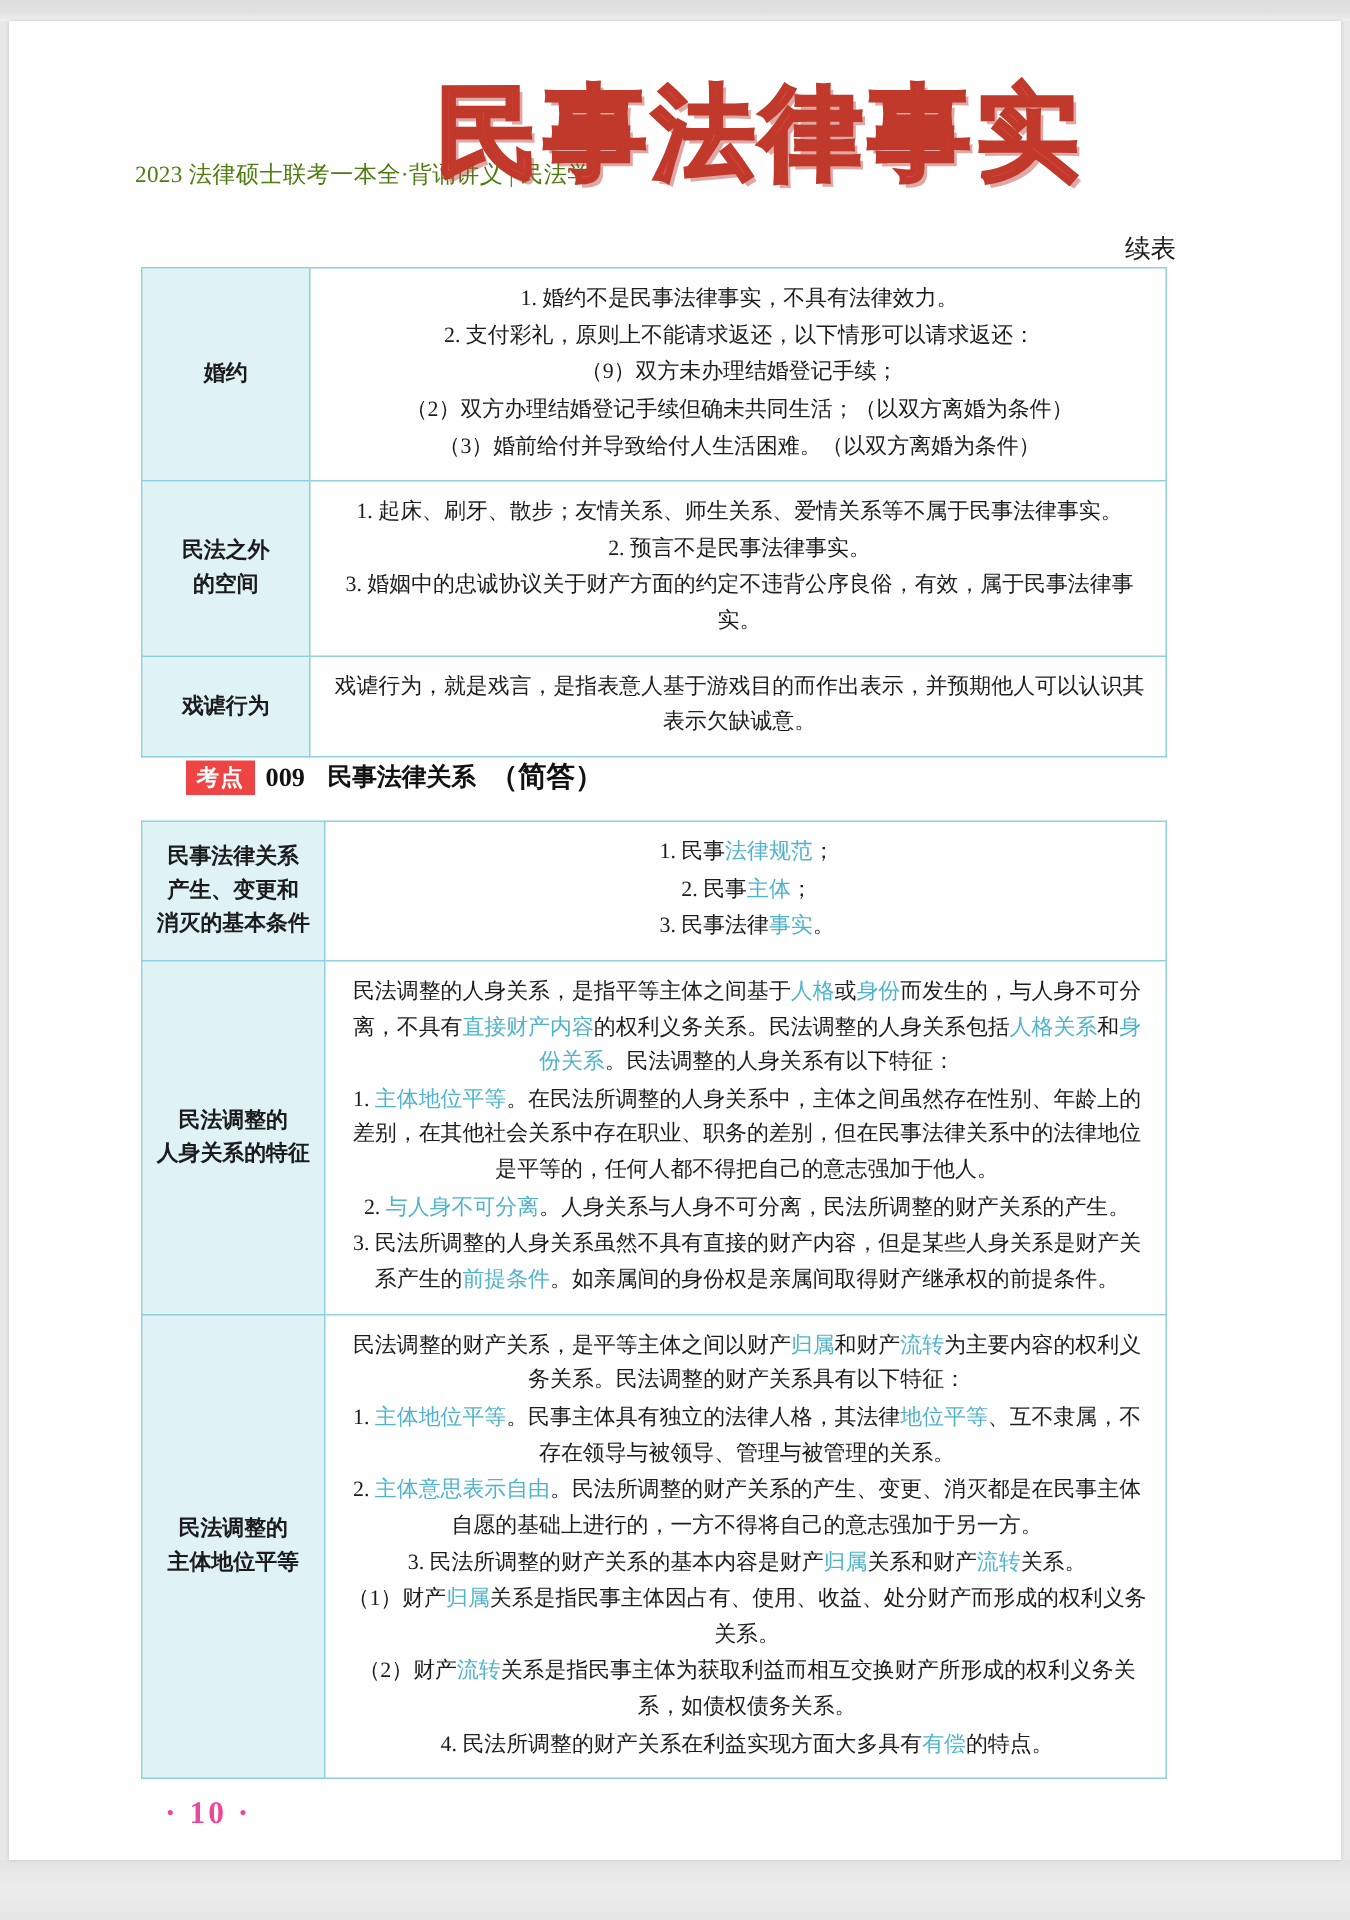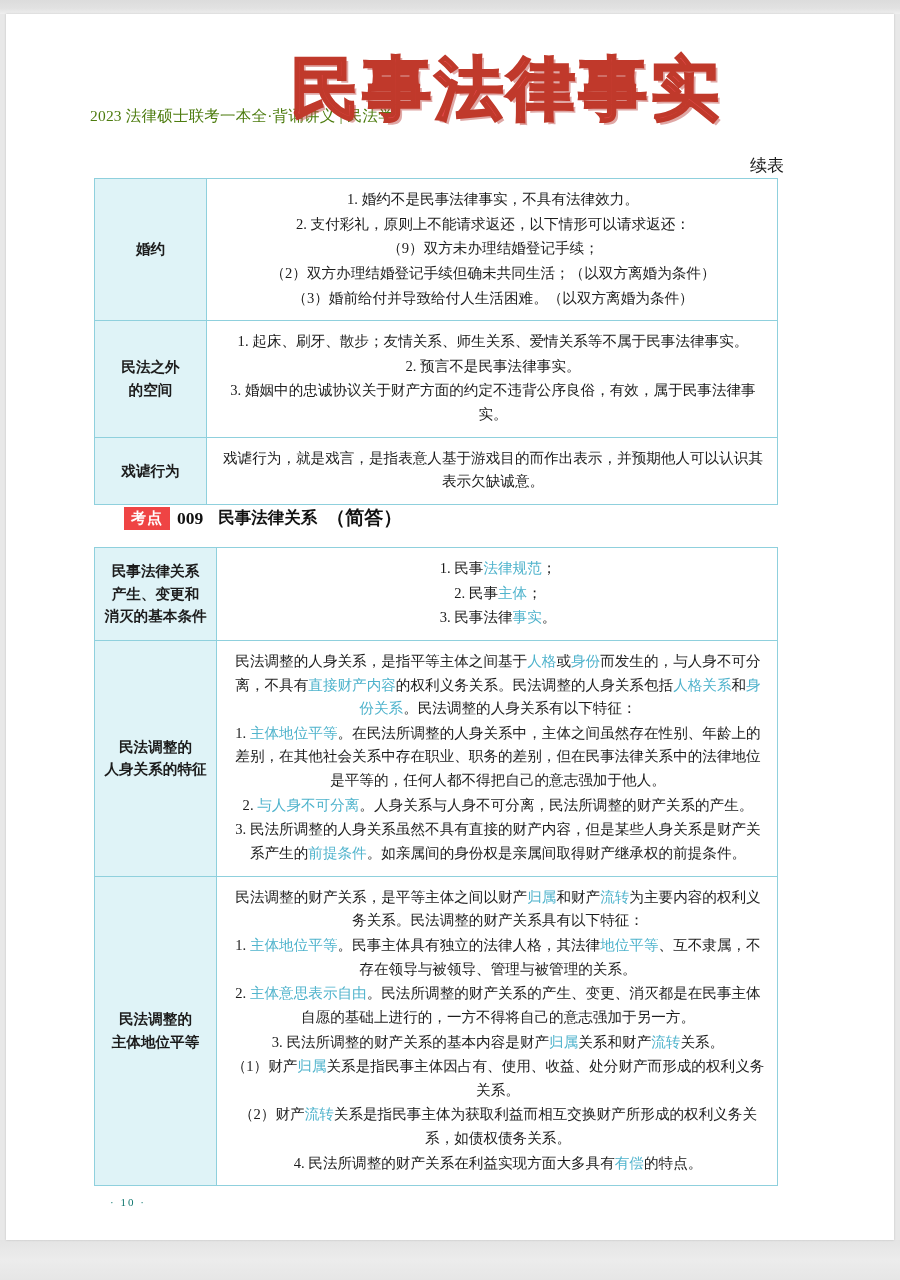--- a/index.html
+++ b/index.html
@@ -148,23 +148,24 @@
     color: #111;
     margin-left: 2px;
     font-family: "DejaVu Sans", "Liberation Sans", sans-serif;
   }
 
   
   .folio {
     position: absolute;
     left: 104px;
     top: 1182px;
-    font-size: 11px;
-    color: #0f766e;
+    font-size: 21px;
+    color: #ec4899;
     letter-spacing: 2px;
+    font-weight: bold;
   }
 </style>
 </head>
 <body>
 
 <div class="top-strip"></div>
 <div class="bottom-strip"></div>
 
 <div class="page">
 <div class="page-inner">

